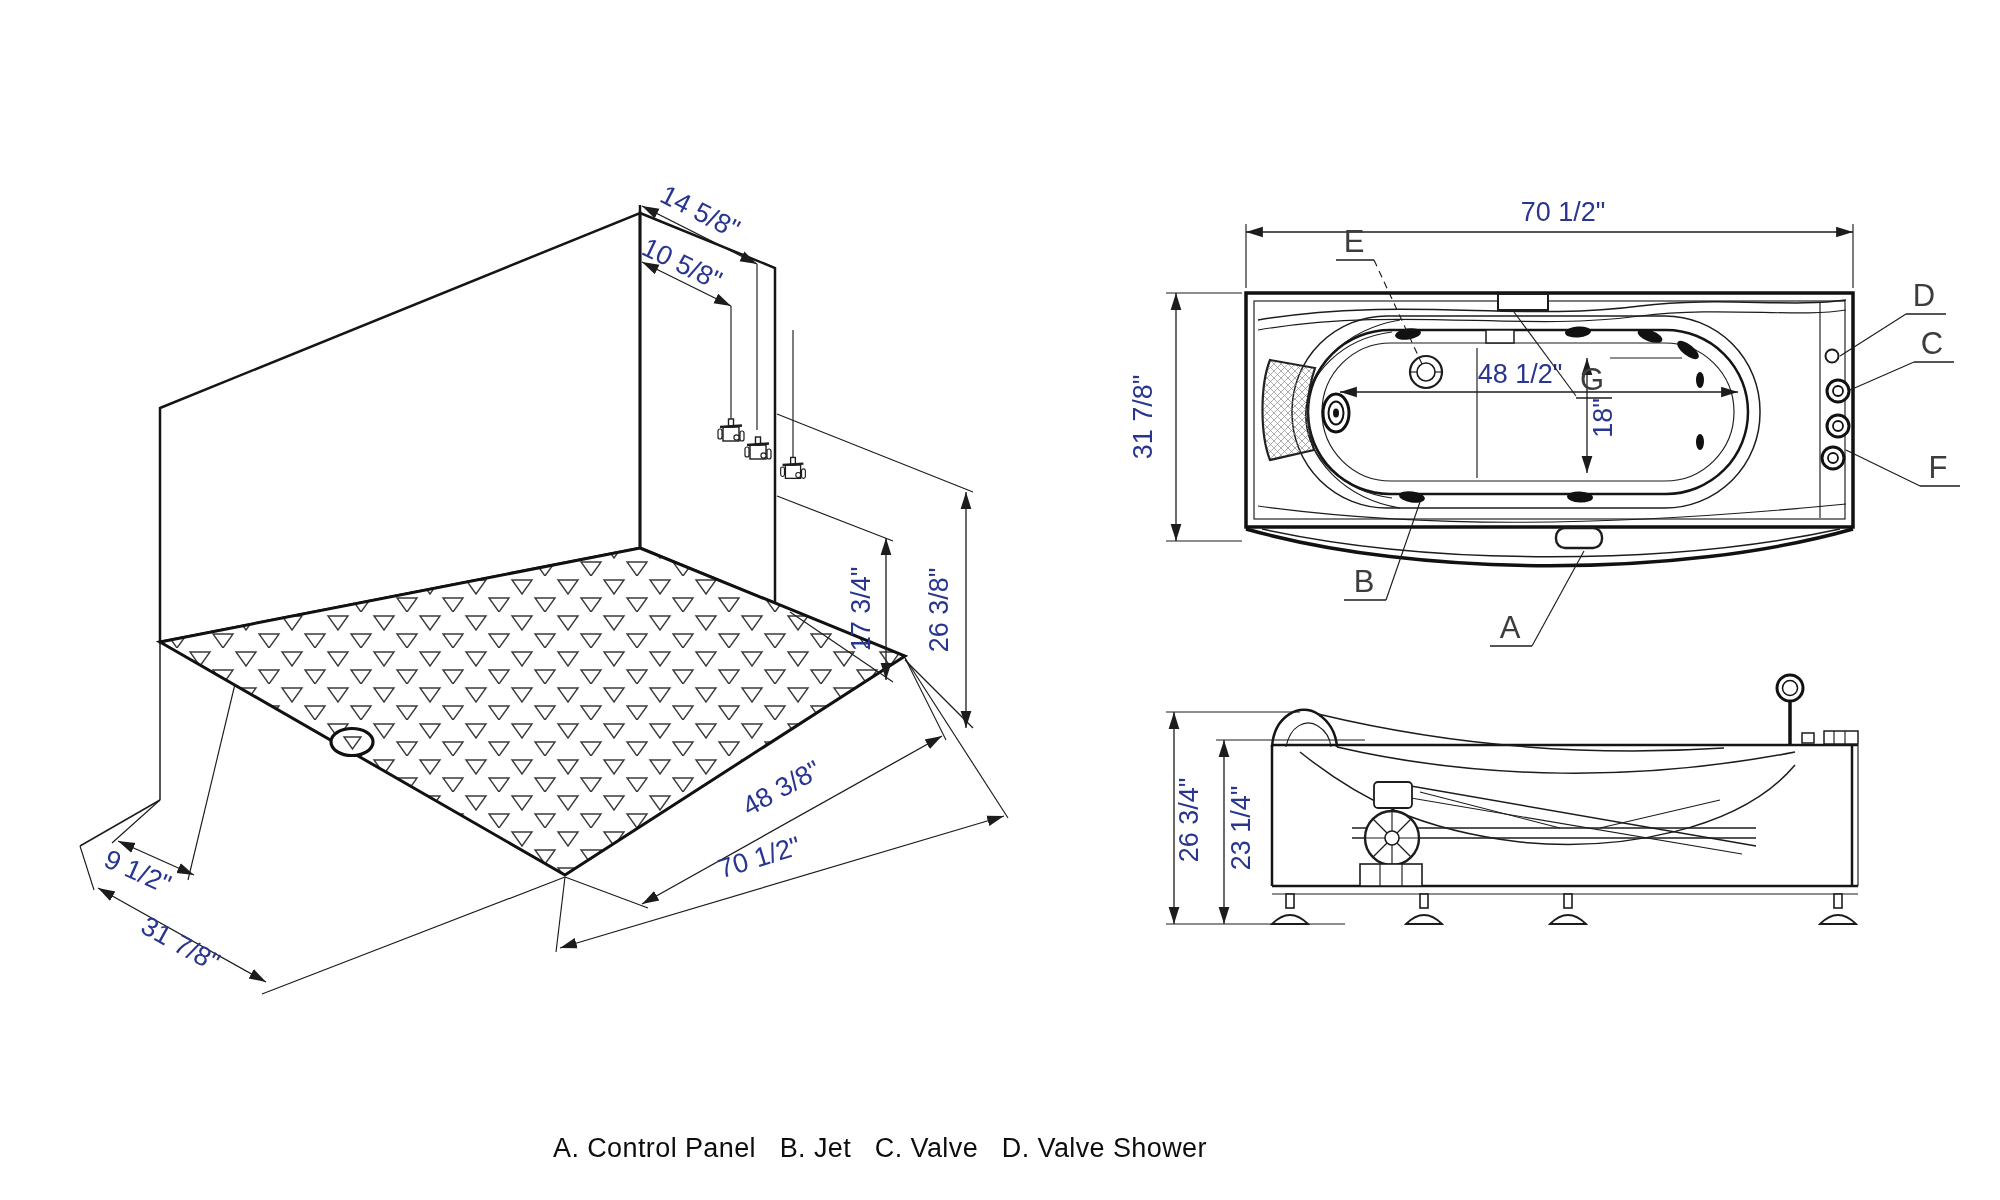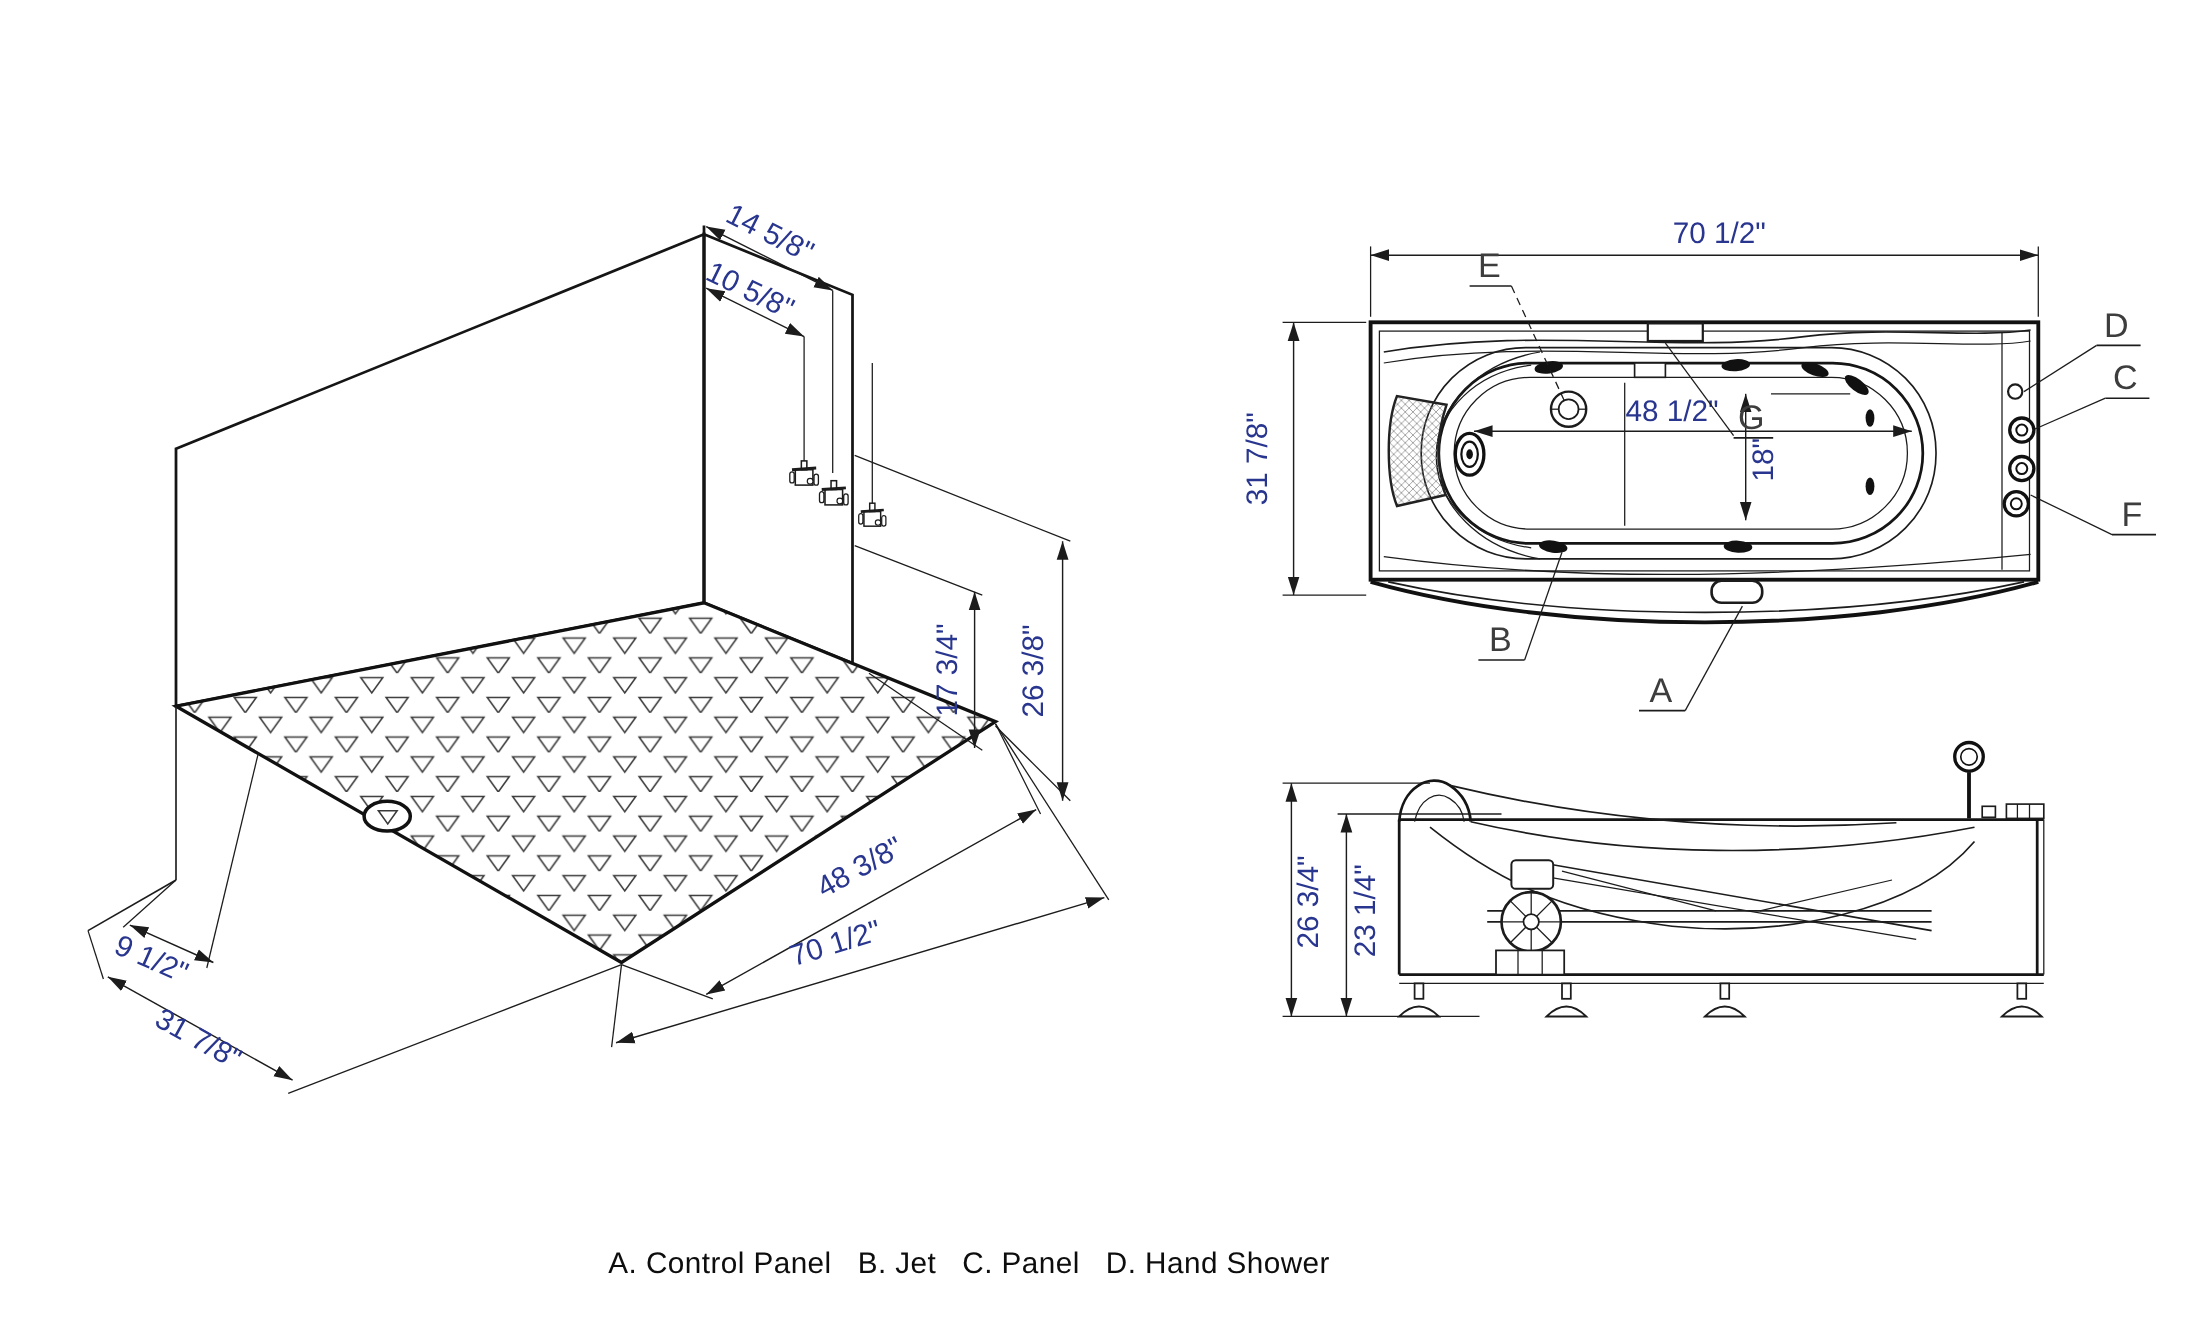--- a/index.html
+++ b/index.html
@@ -315,16 +315,16 @@
 
     <g>
       <line x1="1216" y1="740" x2="1365" y2="740" class="thin"></line>
       <line x1="1224" y1="740" x2="1224" y2="924" class="dimline" marker-start="url(#ah)" marker-end="url(#ah)"></line>
       <text class="dimtxt" text-anchor="middle" transform="translate(1250,828) rotate(-90)">23 1/4"</text>
     </g>
   </g>
 </svg>
 
 <div class="legend">
-  <div>A. Control Panel   B. Jet   C. Panel   D. Hand Shower</div>
+  <div>A. Control Panel   B. Jet   C. Valve   D. Valve Shower</div>
   
 </div>
 </div>
 
 </body></html>

